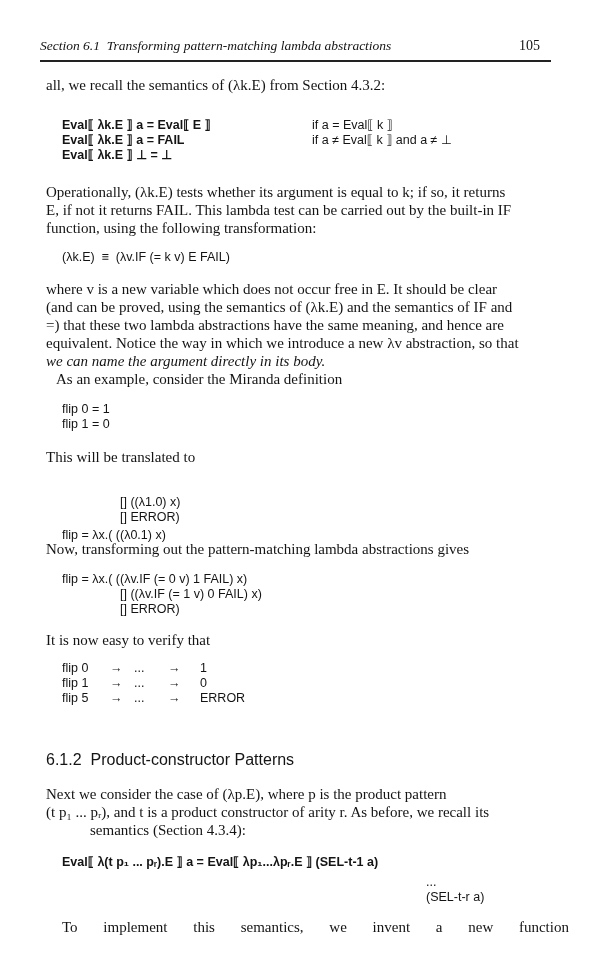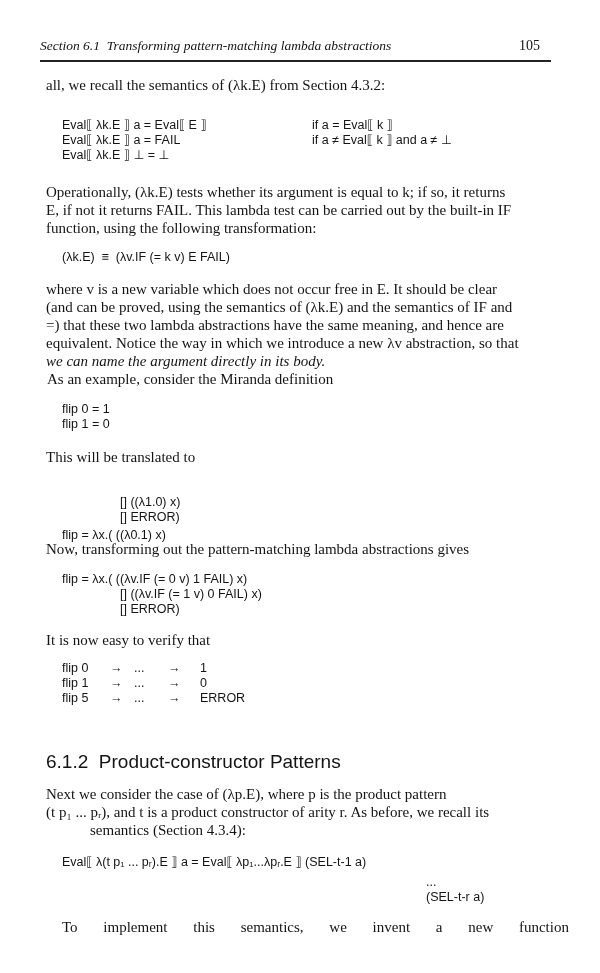--- a/index.html
+++ b/index.html
@@ -3,22 +3,22 @@
 <meta charset="utf-8">
 <style>
   html, body { margin: 0; padding: 0; background: #ffffff; }
   body { width: 600px; height: 973px; position: relative; overflow: hidden; color: #141414; }
   .abs { position: absolute; white-space: pre; }
   .header { left: 40px; top: 38px; width: 500px; font-family: "Liberation Serif", serif; font-style: italic; font-size: 13.5px; }
   .pagenum { right: 60px; top: 38px; font-family: "Liberation Serif", serif; font-size: 14px; }
   .rule { position: absolute; left: 40px; top: 60px; width: 511px; height: 1.5px; background: #222; }
   .p { font-family: "Liberation Serif", serif; font-size: 15px; line-height: 18px; }
   .m { font-family: "Liberation Sans", sans-serif; font-size: 12.5px; line-height: 15px; }
-  .b { font-weight: normal; }
-  .h2 { font-family: "Liberation Sans", sans-serif; font-size: 19px; }
+  .b { font-weight: bold; }
+  .h2 { font-family: "Liberation Sans", sans-serif; font-size: 16px; }
 </style>
 </head>
 <body>
 
 <div class="abs header">Section 6.1  Transforming pattern-matching lambda abstractions</div>
 <div class="abs pagenum">105</div>
 <div class="rule"></div>
 
 <div class="abs p" style="left:46px;top:76px;">all, we recall the semantics of (λk.E) from Section 4.3.2:</div>
 
@@ -32,21 +32,21 @@
 <div class="abs p" style="left:46px;top:201px;">E, if not it returns FAIL. This lambda test can be carried out by the built-in IF</div>
 <div class="abs p" style="left:46px;top:219px;">function, using the following transformation:</div>
 
 <div class="abs m" style="left:62px;top:250px;">(λk.E)  ≡  (λv.IF (= k v) E FAIL)</div>
 
 <div class="abs p" style="left:46px;top:280px;">where v is a new variable which does not occur free in E. It should be clear</div>
 <div class="abs p" style="left:46px;top:298px;">(and can be proved, using the semantics of (λk.E) and the semantics of IF and</div>
 <div class="abs p" style="left:46px;top:316px;">=) that these two lambda abstractions have the same meaning, and hence are</div>
 <div class="abs p" style="left:46px;top:334px;">equivalent. Notice the way in which we introduce a new λv abstraction, so that</div>
 <div class="abs p" style="left:46px;top:352px;font-style:italic;">we can name the argument directly in its body.</div>
-<div class="abs p" style="left:47px;top:370px;">As an example, consider the Miranda definition</div>
+<div class="abs p" style="left:56px;top:370px;">As an example, consider the Miranda definition</div>
 
 <div class="abs m" style="left:62px;top:402px;">flip 0 = 1</div>
 <div class="abs m" style="left:62px;top:417px;">flip 1 = 0</div>
 
 <div class="abs p" style="left:46px;top:448px;">This will be translated to</div>
 
 <div class="abs m" style="left:62px;top:480px;margin-top:48px;">flip = λx.( ((λ0.1) x)</div>
 <div class="abs m" style="left:120px;top:495px;">[] ((λ1.0) x)</div>
 <div class="abs m" style="left:120px;top:510px;">[] ERROR)</div>
 

